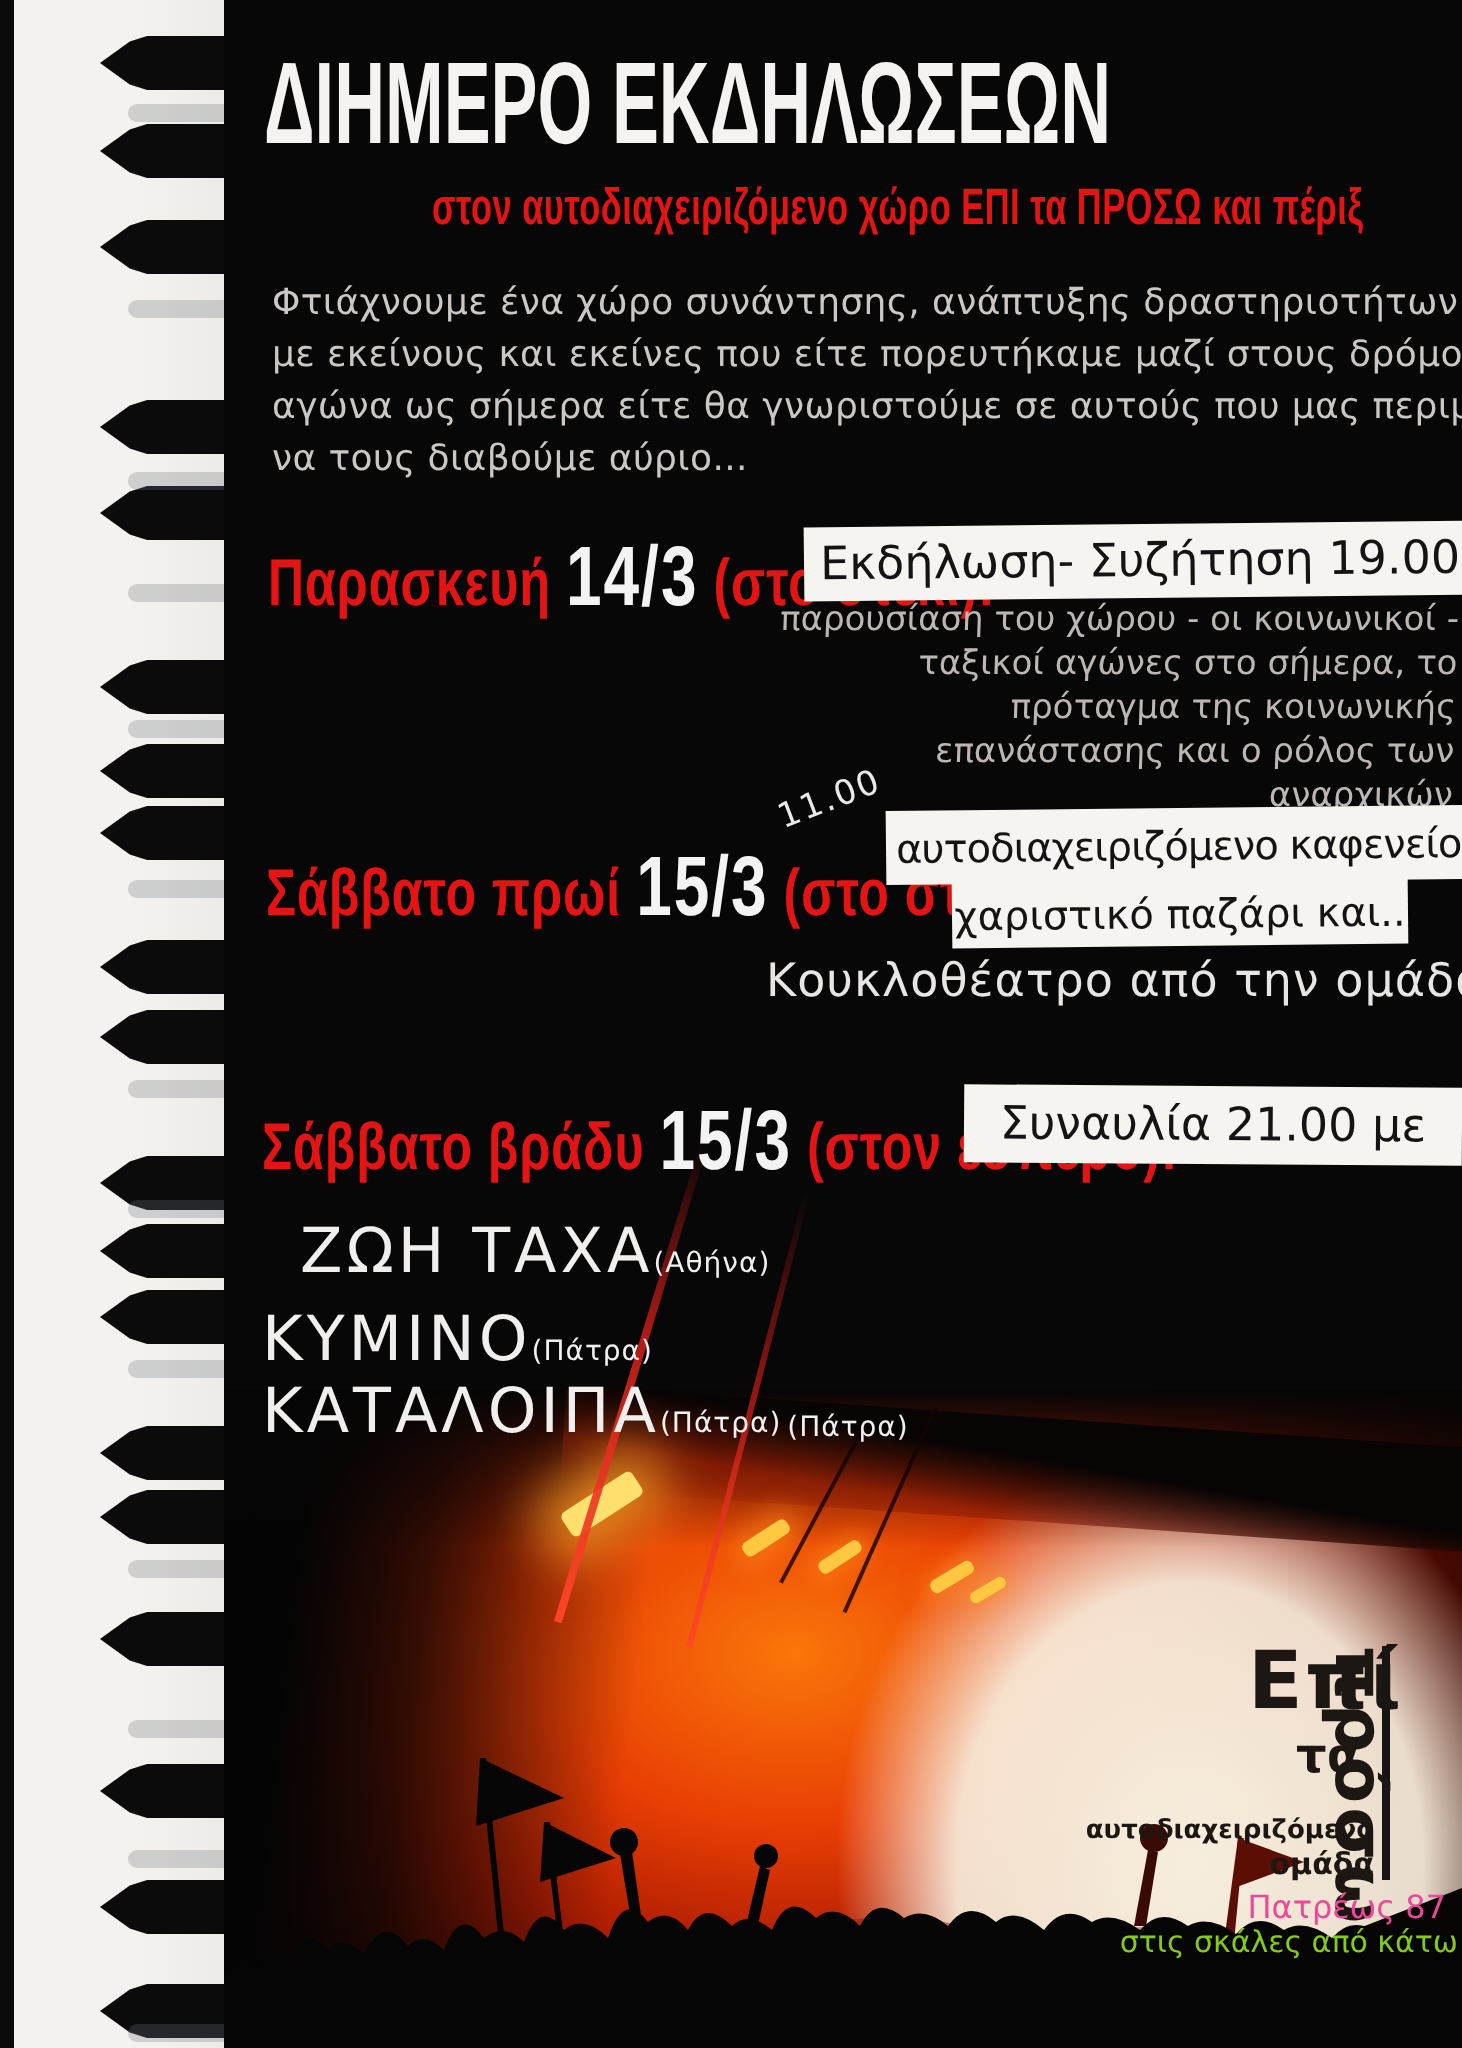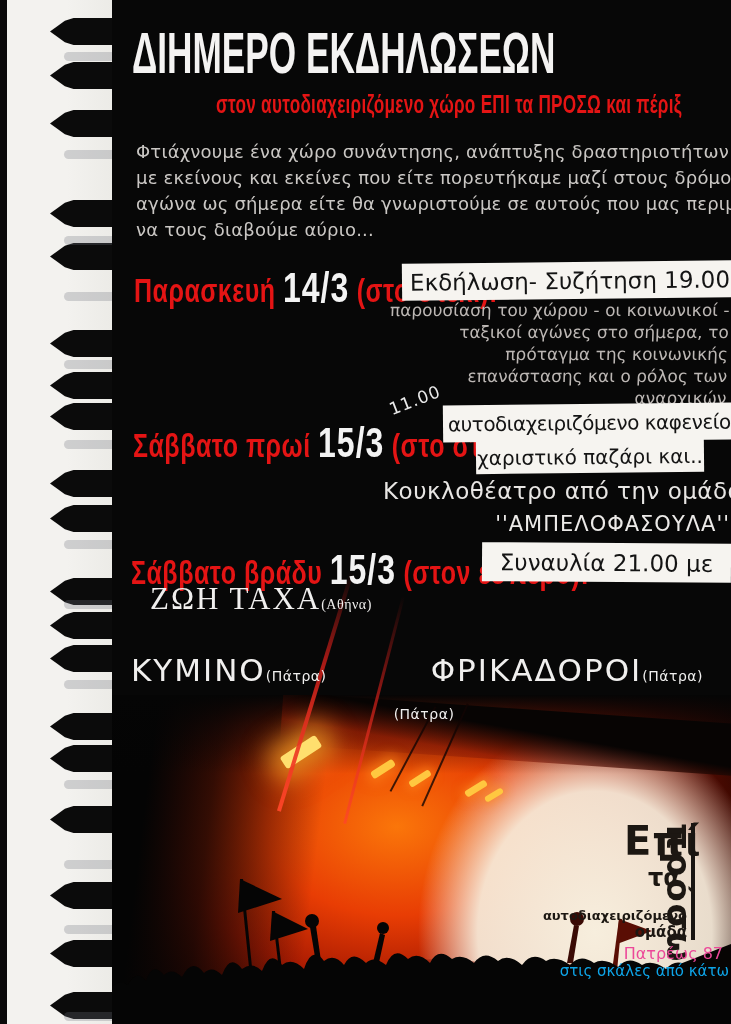--- a/index.html
+++ b/index.html
@@ -64,22 +64,22 @@
   .puppet-line{
     position:absolute;left:383px;top:478px;width:348px;z-index:4;text-align:center;
     color:#e8e6e4;font-size:23px;letter-spacing:.5px;white-space:nowrap;
   }
   .puppet-group{
     position:absolute;left:490px;top:512px;width:240px;z-index:4;text-align:right;
     color:#eceae8;font-size:21px;letter-spacing:1px;white-space:nowrap;
   }
   
   .bands-row{position:absolute;z-index:4;display:flex;align-items:baseline;color:#f0efee;white-space:nowrap;}
-  .bands-row1{left:150px;top:581px;width:571px;justify-content:space-between;font-family:Liberation Serif, serif;}
-  .bands-row2{left:131px;top:652px;width:572px;justify-content:space-between;}
+  .bands-row1{left:150px;top:608px;width:571px;justify-content:space-between;}
+  .bands-row2{left:131px;top:652px;width:572px;justify-content:space-between;flex-direction:column;}
   .bands-row3{left:130px;top:706px;width:580px;justify-content:center;}
   .band{display:flex;align-items:baseline;}
   .band-name{font-size:31px;letter-spacing:2px;}
   .band-city{font-size:14px;letter-spacing:.5px;}
   .gap{margin-left:8px;}
   
   .photo{
     position:absolute;left:112px;top:695px;width:619px;height:329px;z-index:1;overflow:hidden;
     background:
       linear-gradient(180deg,rgba(5,5,5,1) 0%,rgba(5,5,5,.55) 9%,rgba(5,5,5,0) 24%),
@@ -113,21 +113,21 @@
   
   .logo{position:absolute;left:572px;top:816px;width:159px;height:208px;z-index:6;color:#1c1712;}
   .logo-epi{position:absolute;left:52px;top:2px;font-size:40px;font-weight:700;letter-spacing:1px;}
   .logo-ta{position:absolute;left:76px;top:48px;font-size:24px;font-weight:700;}
   .logo-vline{position:absolute;left:119px;top:7px;width:4px;height:117px;background:#181512;}
   .logo-prosw{position:absolute;left:127px;top:7px;font-size:34px;font-weight:700;letter-spacing:2px;
     transform:rotate(90deg);transform-origin:0 0;white-space:nowrap;}
   .logo-desc1{position:absolute;right:44px;top:92px;font-size:13px;white-space:nowrap;font-weight:700;}
   .logo-desc2{position:absolute;right:44px;top:107px;font-size:15px;white-space:nowrap;font-weight:700;}
   .logo-addr1{position:absolute;right:8px;top:128px;font-size:16px;white-space:nowrap;color:#ec4899;}
-  .logo-addr2{position:absolute;right:2px;top:146px;font-size:15px;white-space:nowrap;color:#0ea5e9;}
+  .logo-addr2{position:absolute;right:2px;top:146px;font-size:15px;white-space:nowrap;color:#84cc16;}
 </style>
 </head>
 <body>
 
 <div id="poster">
 
   <div class="photo">
     <div class="ceiling"></div>
     <div class="slash s1"></div>
     <div class="slash s2"></div>
@@ -220,42 +220,41 @@
 
   <div class="time-note hand">11.00</div>
   <div class="display evt-label" style="left:133px;top:419px;">
     <span class="lbl-red">Σάββατο πρωί</span>
     <span class="lbl-date">15/3</span>
     <span class="lbl-red">(στο στέκι):</span>
   </div>
   <div class="whitebox box-sat1">αυτοδιαχειριζόμενο καφενείο</div>
   <div class="whitebox box-sat2">χαριστικό παζάρι και..</div>
   <div class="puppet-line hand">Κουκλοθέατρο από την ομάδα</div>
-  <div class="puppet-group hand">''ΑΜΠΕΛΟΦΑΣΟΥΛΑ''</div>
 
   <div class="display evt-label" style="left:131px;top:546px;">
     <span class="lbl-red">Σάββατο βράδυ</span>
     <span class="lbl-date">15/3</span>
     <span class="lbl-red">(στον έσπερο):</span>
   </div>
   <div class="whitebox box-eve">Συναυλία 21.00 με</div>
 
   <div class="bands-row bands-row1">
     <div class="band">
       <span class="band-name">ΖΩΗ ΤΑΧΑ</span>
       <span class="band-city">(Αθήνα)</span>
     </div>
   </div>
   <div class="bands-row bands-row2">
     <div class="band">
       <span class="band-name">ΚΥΜΙΝΟ</span>
       <span class="band-city">(Πάτρα)</span>
     </div>
     <div class="band">
-      <span class="band-name">ΦΡΙΚΑΔΟΡΟΙ</span>
+      <span class="band-name">ΚΑΤΑΛΟΙΠΑ</span>
       <span class="band-city">(Πάτρα)</span>
     </div>
   </div>
   <div class="bands-row bands-row3">
     <div class="band">
       <span class="band-city gap">(Πάτρα)</span>
     </div>
   </div>
 
   <div class="logo">

